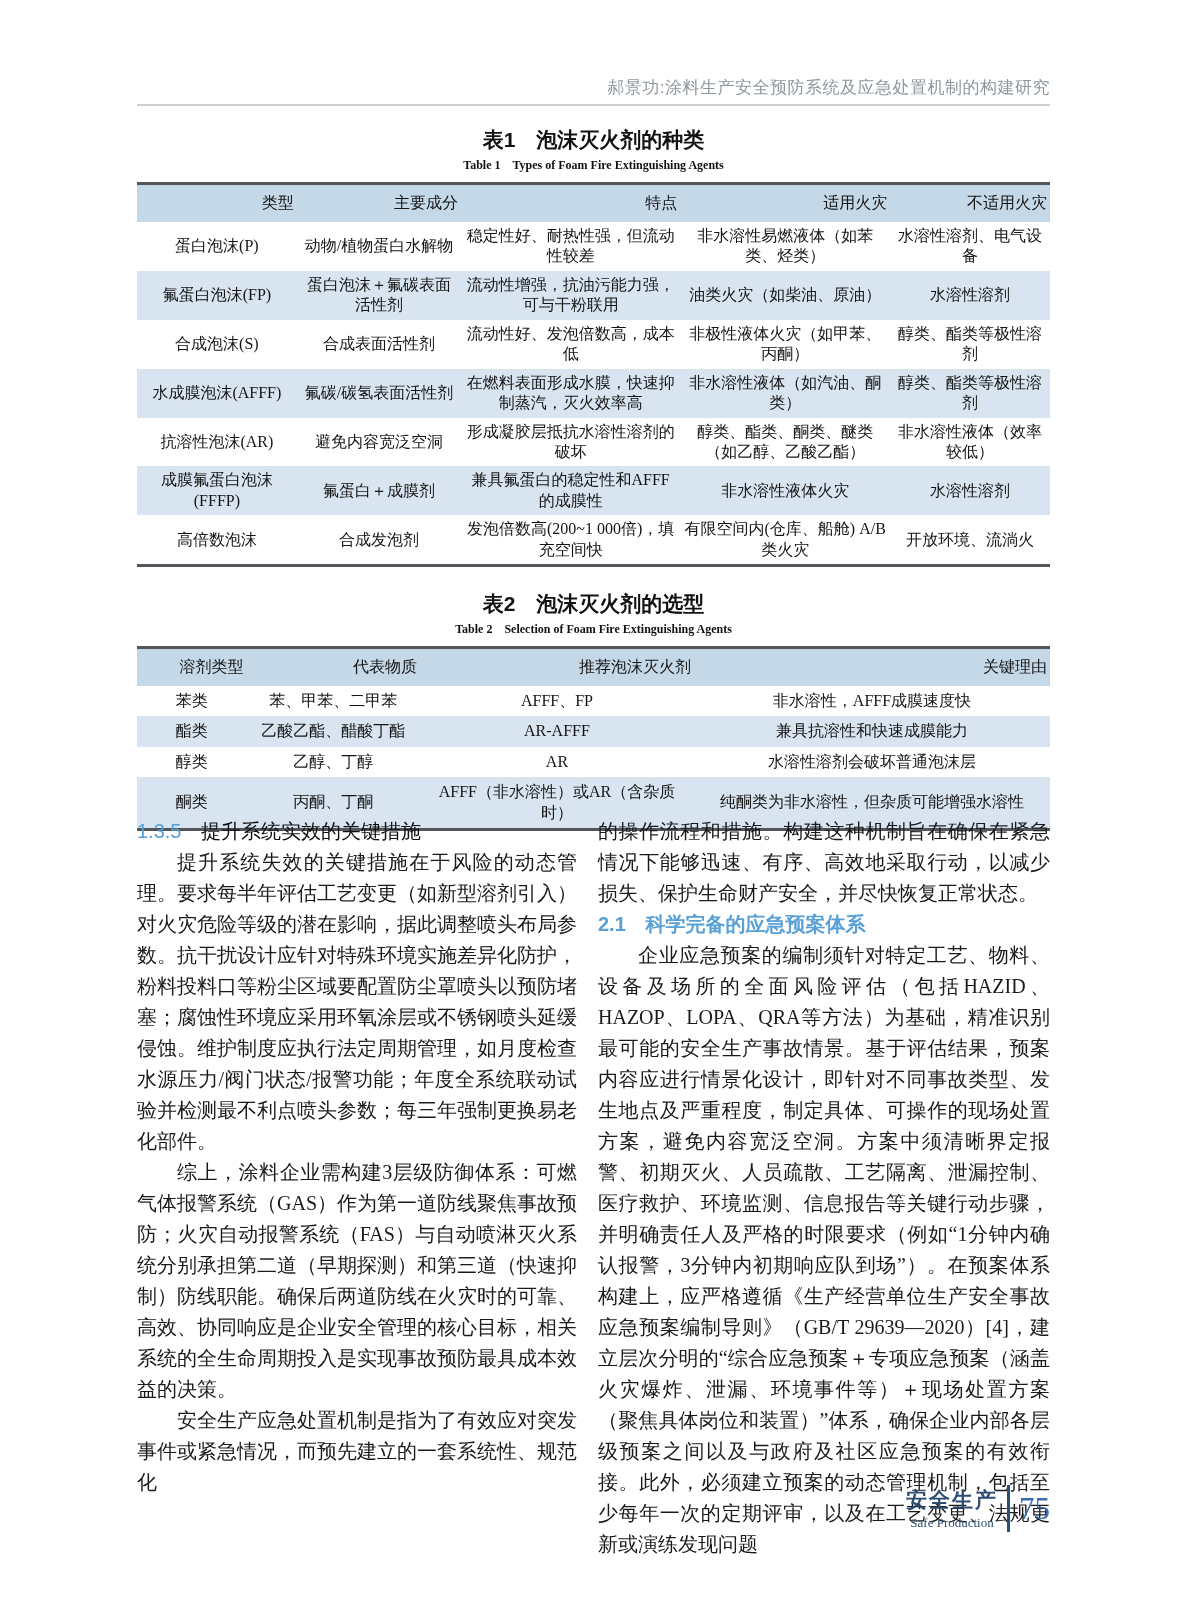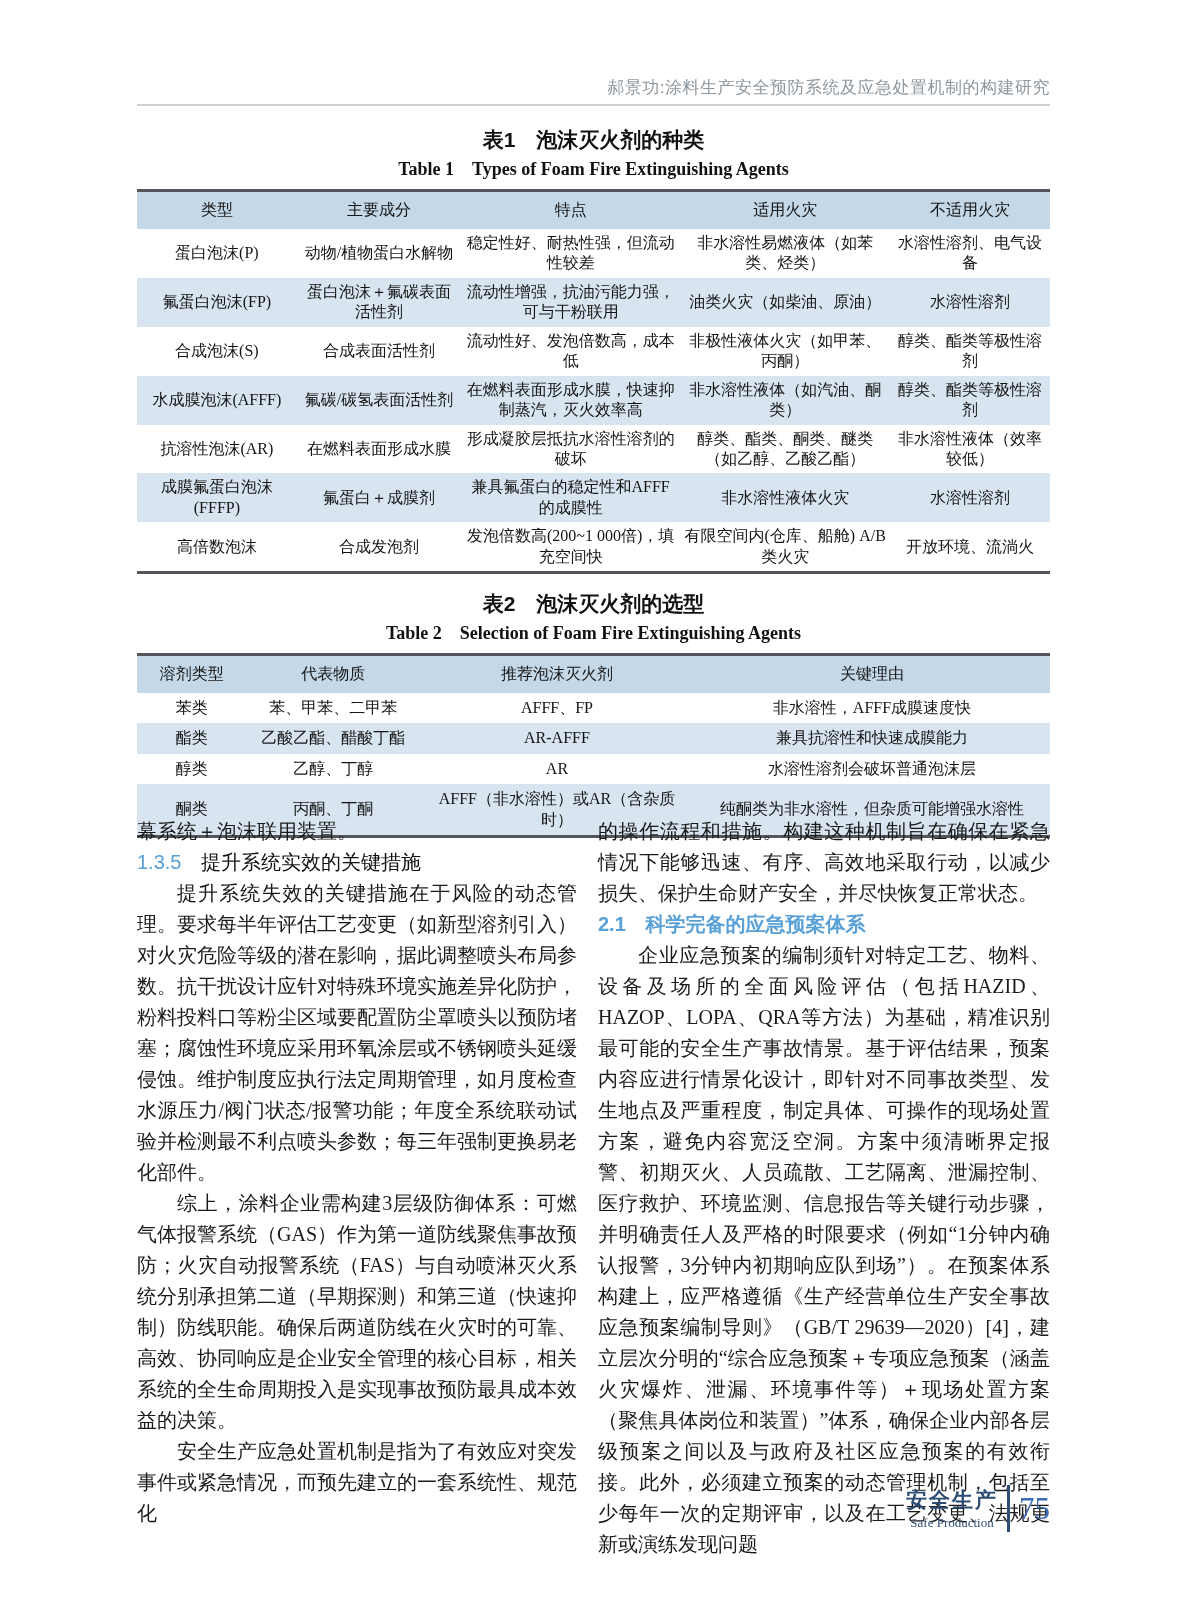--- a/index.html
+++ b/index.html
@@ -31,32 +31,32 @@
     border-top:2px solid var(--rule-gray,#ccd0d3);
   }
   
   .table-section-1{position:absolute;top:126px;left:137px;width:913px;}
   .table-section-2{position:absolute;top:590px;left:137px;width:913px;}
   .tbl-title-cn{
     margin:0 0 3px;text-align:center;font-size:21px;font-weight:bold;
     font-family:"Liberation Sans","DejaVu Sans",sans-serif;color:#111;
   }
   .tbl-title-en{
-    margin:0 0 8px;text-align:center;font-size:18px;font-weight:bold;
+    margin:0 0 8px;text-align:center;font-size:12px;font-weight:bold;
     font-family:"Liberation Serif","DejaVu Serif",serif;color:#111;
   }
   table.data-table{
     width:100%;border-collapse:collapse;
     border-top:3px solid var(--table-border,#53575c);
     border-bottom:3px solid var(--table-border,#53575c);
     font-size:16px;color:#141414;
   }
   .data-table th{
     background:var(--table-header-bg,#c4d8e8);
-    font-weight:normal;text-align:center;padding:8px 3px;line-height:1.3;
+    font-weight:normal;text-align:right;padding:8px 3px;line-height:1.3;
   }
   .data-table td{
     text-align:center;padding:4px 3px;line-height:1.28;
   }
   .data-table tbody tr:nth-child(even){background:var(--table-stripe-bg,#d8e5f0);}
   .table-section-2 .data-table td{padding:5px 3px;}
   
   .col{position:absolute;top:816px;}
   .col-left{left:137px;width:440px;}
   .col-right{left:598px;width:452px;}
@@ -151,21 +151,21 @@
         </tr>
         <tr>
           <td>水成膜泡沫(AFFF)</td>
           <td>氟碳/碳氢表面活性剂</td>
           <td>在燃料表面形成水膜，快速抑制蒸汽，灭火效率高</td>
           <td>非水溶性液体（如汽油、酮类）</td>
           <td>醇类、酯类等极性溶剂</td>
         </tr>
         <tr>
           <td>抗溶性泡沫(AR)</td>
-          <td>在燃料表面形成水膜</td>
+          <td>避免内容宽泛空洞</td>
           <td>形成凝胶层抵抗水溶性溶剂的破坏</td>
           <td>醇类、酯类、酮类、醚类（如乙醇、乙酸乙酯）</td>
           <td>非水溶性液体（效率较低）</td>
         </tr>
         <tr>
           <td>成膜氟蛋白泡沫(FFFP)</td>
           <td>氟蛋白＋成膜剂</td>
           <td>兼具氟蛋白的稳定性和AFFF的成膜性</td>
           <td>非水溶性液体火灾</td>
           <td>水溶性溶剂</td>
@@ -222,21 +222,20 @@
           <td>酮类</td>
           <td>丙酮、丁酮</td>
           <td>AFFF（非水溶性）或AR（含杂质时）</td>
           <td>纯酮类为非水溶性，但杂质可能增强水溶性</td>
         </tr>
       </tbody>
     </table>
   </div>
 
   <div class="col col-left">
-    <p class="body-p cont">幕系统＋泡沫联用装置。</p>
     <h3 class="sub-heading">
       <span class="num">1.3.5</span>
       <span class="txt">提升系统实效的关键措施</span>
     </h3>
     <p class="body-p">提升系统失效的关键措施在于风险的动态管理。要求每半年评估工艺变更（如新型溶剂引入）对火灾危险等级的潜在影响，据此调整喷头布局参数。抗干扰设计应针对特殊环境实施差异化防护，粉料投料口等粉尘区域要配置防尘罩喷头以预防堵塞；腐蚀性环境应采用环氧涂层或不锈钢喷头延缓侵蚀。维护制度应执行法定周期管理，如月度检查水源压力/阀门状态/报警功能；年度全系统联动试验并检测最不利点喷头参数；每三年强制更换易老化部件。</p>
     <p class="body-p">综上，涂料企业需构建3层级防御体系：可燃气体报警系统（GAS）作为第一道防线聚焦事故预防；火灾自动报警系统（FAS）与自动喷淋灭火系统分别承担第二道（早期探测）和第三道（快速抑制）防线职能。确保后两道防线在火灾时的可靠、高效、协同响应是企业安全管理的核心目标，相关系统的全生命周期投入是实现事故预防最具成本效益的决策。</p>
     <p class="body-p">安全生产应急处置机制是指为了有效应对突发事件或紧急情况，而预先建立的一套系统性、规范化</p>
   </div>
 
   <div class="col col-right">

